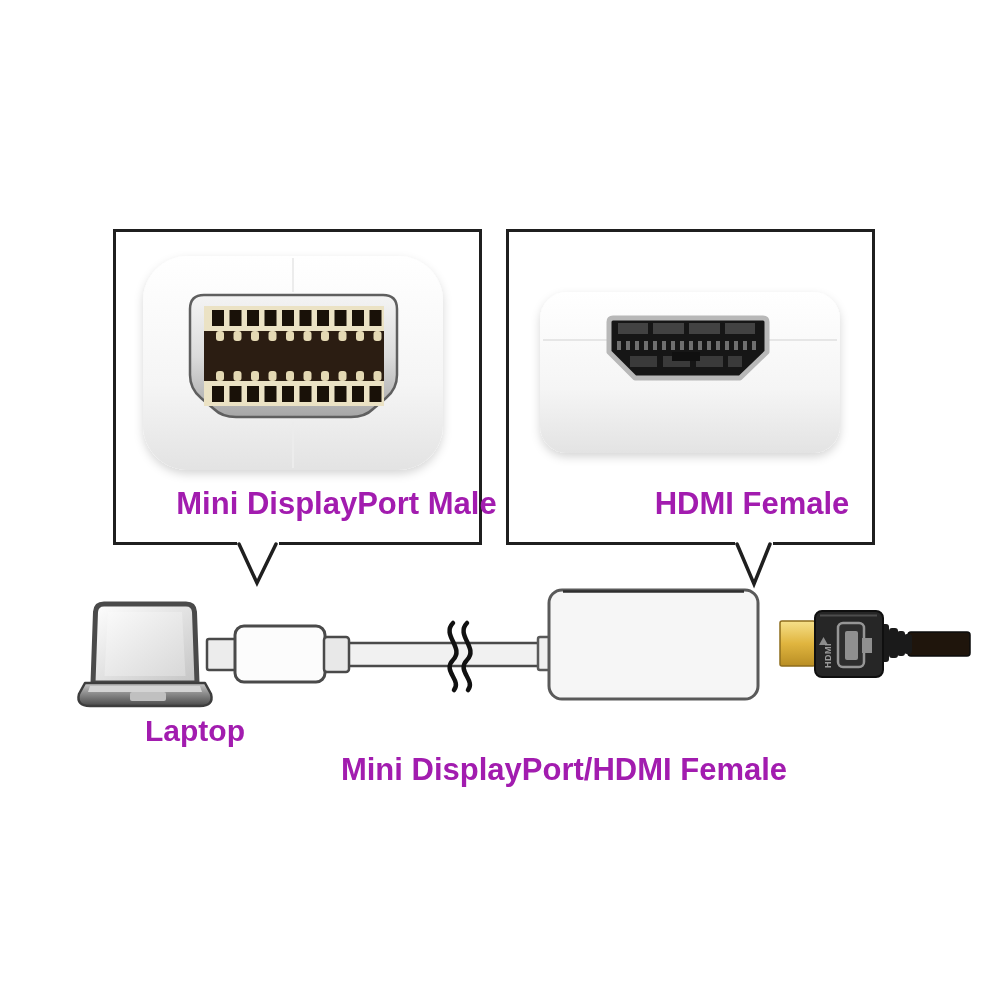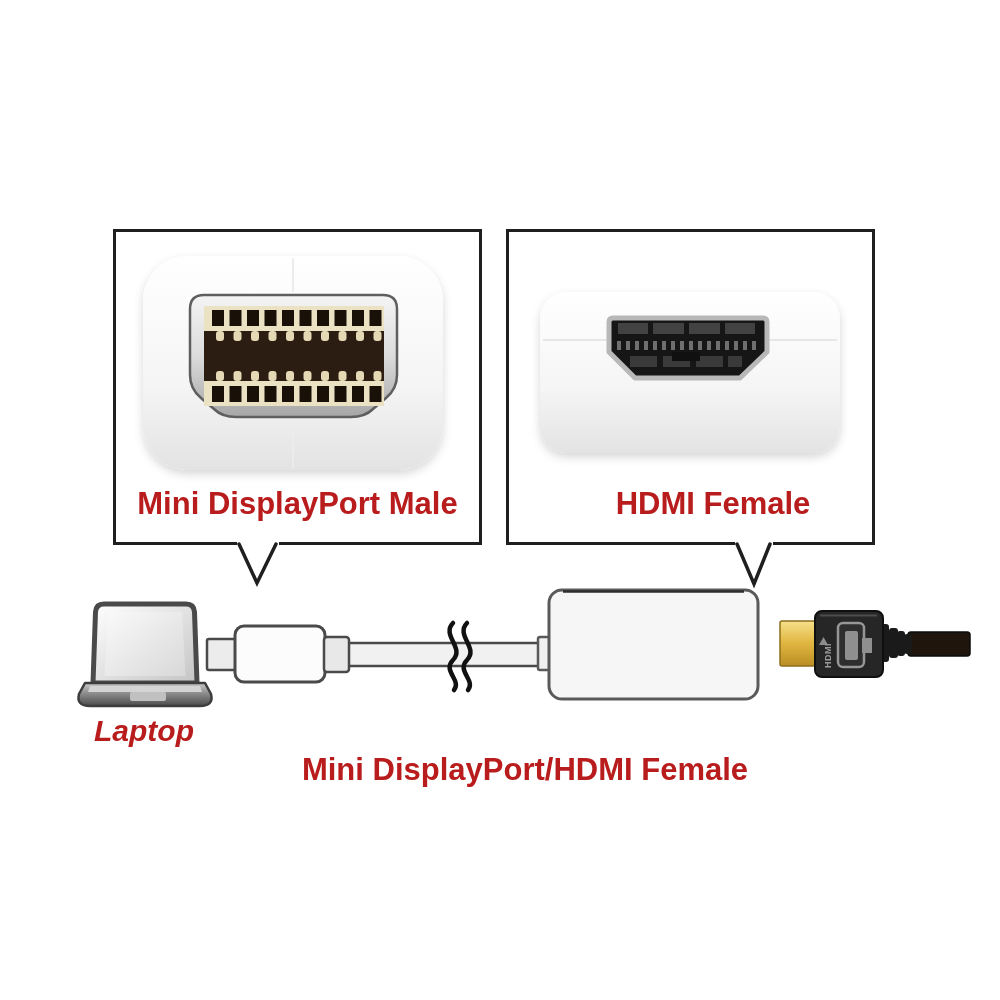--- a/index.html
+++ b/index.html
@@ -1,20 +1,20 @@
 <!DOCTYPE html>
 <html><head>
 <meta charset="utf-8">
 <style>
   html,body{margin:0;padding:0;background:#ffffff;}
   .canvas{position:relative;width:1000px;height:1000px;background:#ffffff;overflow:hidden;
           font-family:"Liberation Sans",sans-serif;}
   .callout{position:absolute;box-sizing:border-box;border:3px solid #1f1f1f;background:#ffffff;}
   .art{position:absolute;left:0;top:0;pointer-events:none;}
-  .lbl{position:absolute;text-align:center;font-weight:bold;color:#b91c1c;white-space:nowrap;line-height:1.05;}
+  .lbl{position:absolute;text-align:center;font-weight:bold;color:#a21caf;white-space:nowrap;line-height:1.05;margin-left:39px;}
   .callout-lbl{font-size:31px;}
   .small-lbl{font-size:30px;}
   .adapter-lbl{font-size:31px;}
 </style>
 </head>
 <body>
 
 <div class="canvas">
 
   <div class="callout" style="left:113px;top:229px;width:369px;height:316px;"></div>
@@ -206,15 +206,15 @@
       <path d="M819,645 l4.5,-8 4.5,8 z" fill="#8c8c8c"></path>
       <text transform="translate(831,668) rotate(-90)" font-size="9" font-weight="bold" fill="#9a9a9a" font-family="&quot;Liberation Sans&quot;, sans-serif" letter-spacing="0.5">HDMI</text>
       <rect x="838" y="623" width="26" height="44" rx="5" fill="#2e2e2e" stroke="#969696" stroke-width="2.5"></rect>
       <rect x="845" y="631" width="13" height="29" rx="2" fill="#8f8f8f"></rect>
       <rect x="862" y="638" width="10" height="15" fill="#8f8f8f"></rect>
     </g>
   </svg>
 
   <div class="lbl callout-lbl" style="left:113px;top:488px;width:369px;">Mini DisplayPort Male</div>
   <div class="lbl callout-lbl" style="left:506px;top:488px;width:414px;">HDMI Female</div>
-  <div class="lbl small-lbl" style="left:64px;top:715px;width:160px;font-style:italic;">Laptop</div>
+  <div class="lbl small-lbl" style="left:76px;top:715px;width:160px;">Laptop</div>
   <div class="lbl adapter-lbl" style="left:275px;top:754px;width:500px;">Mini DisplayPort/HDMI Female</div>
 </div>
 
 </body></html>

